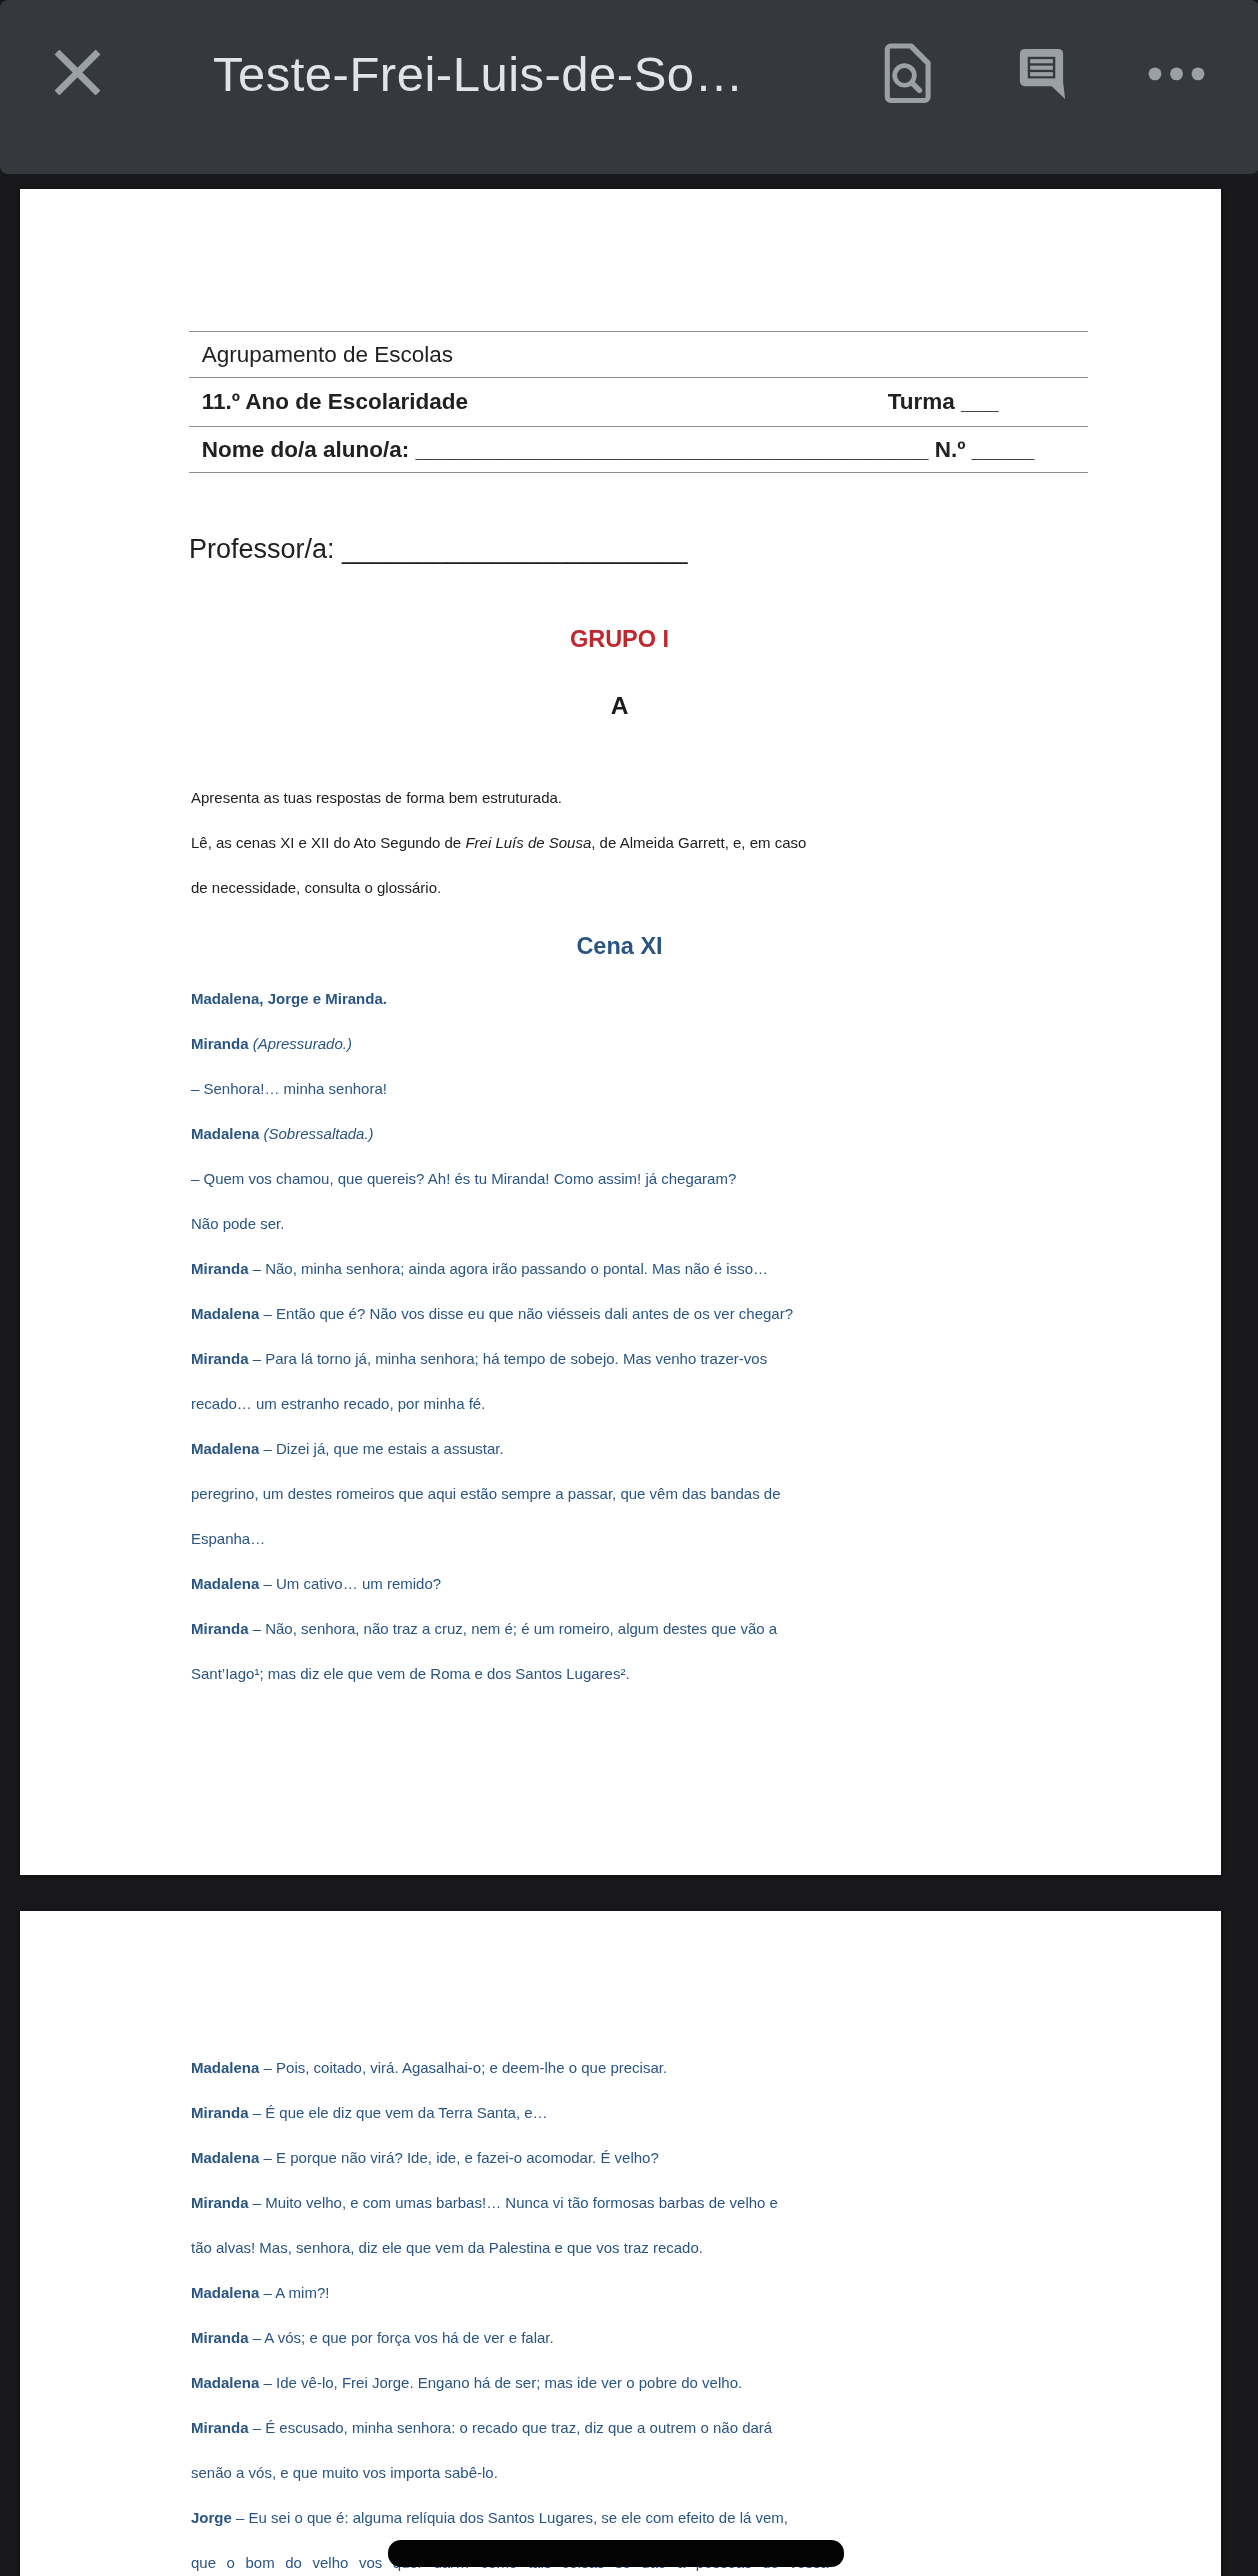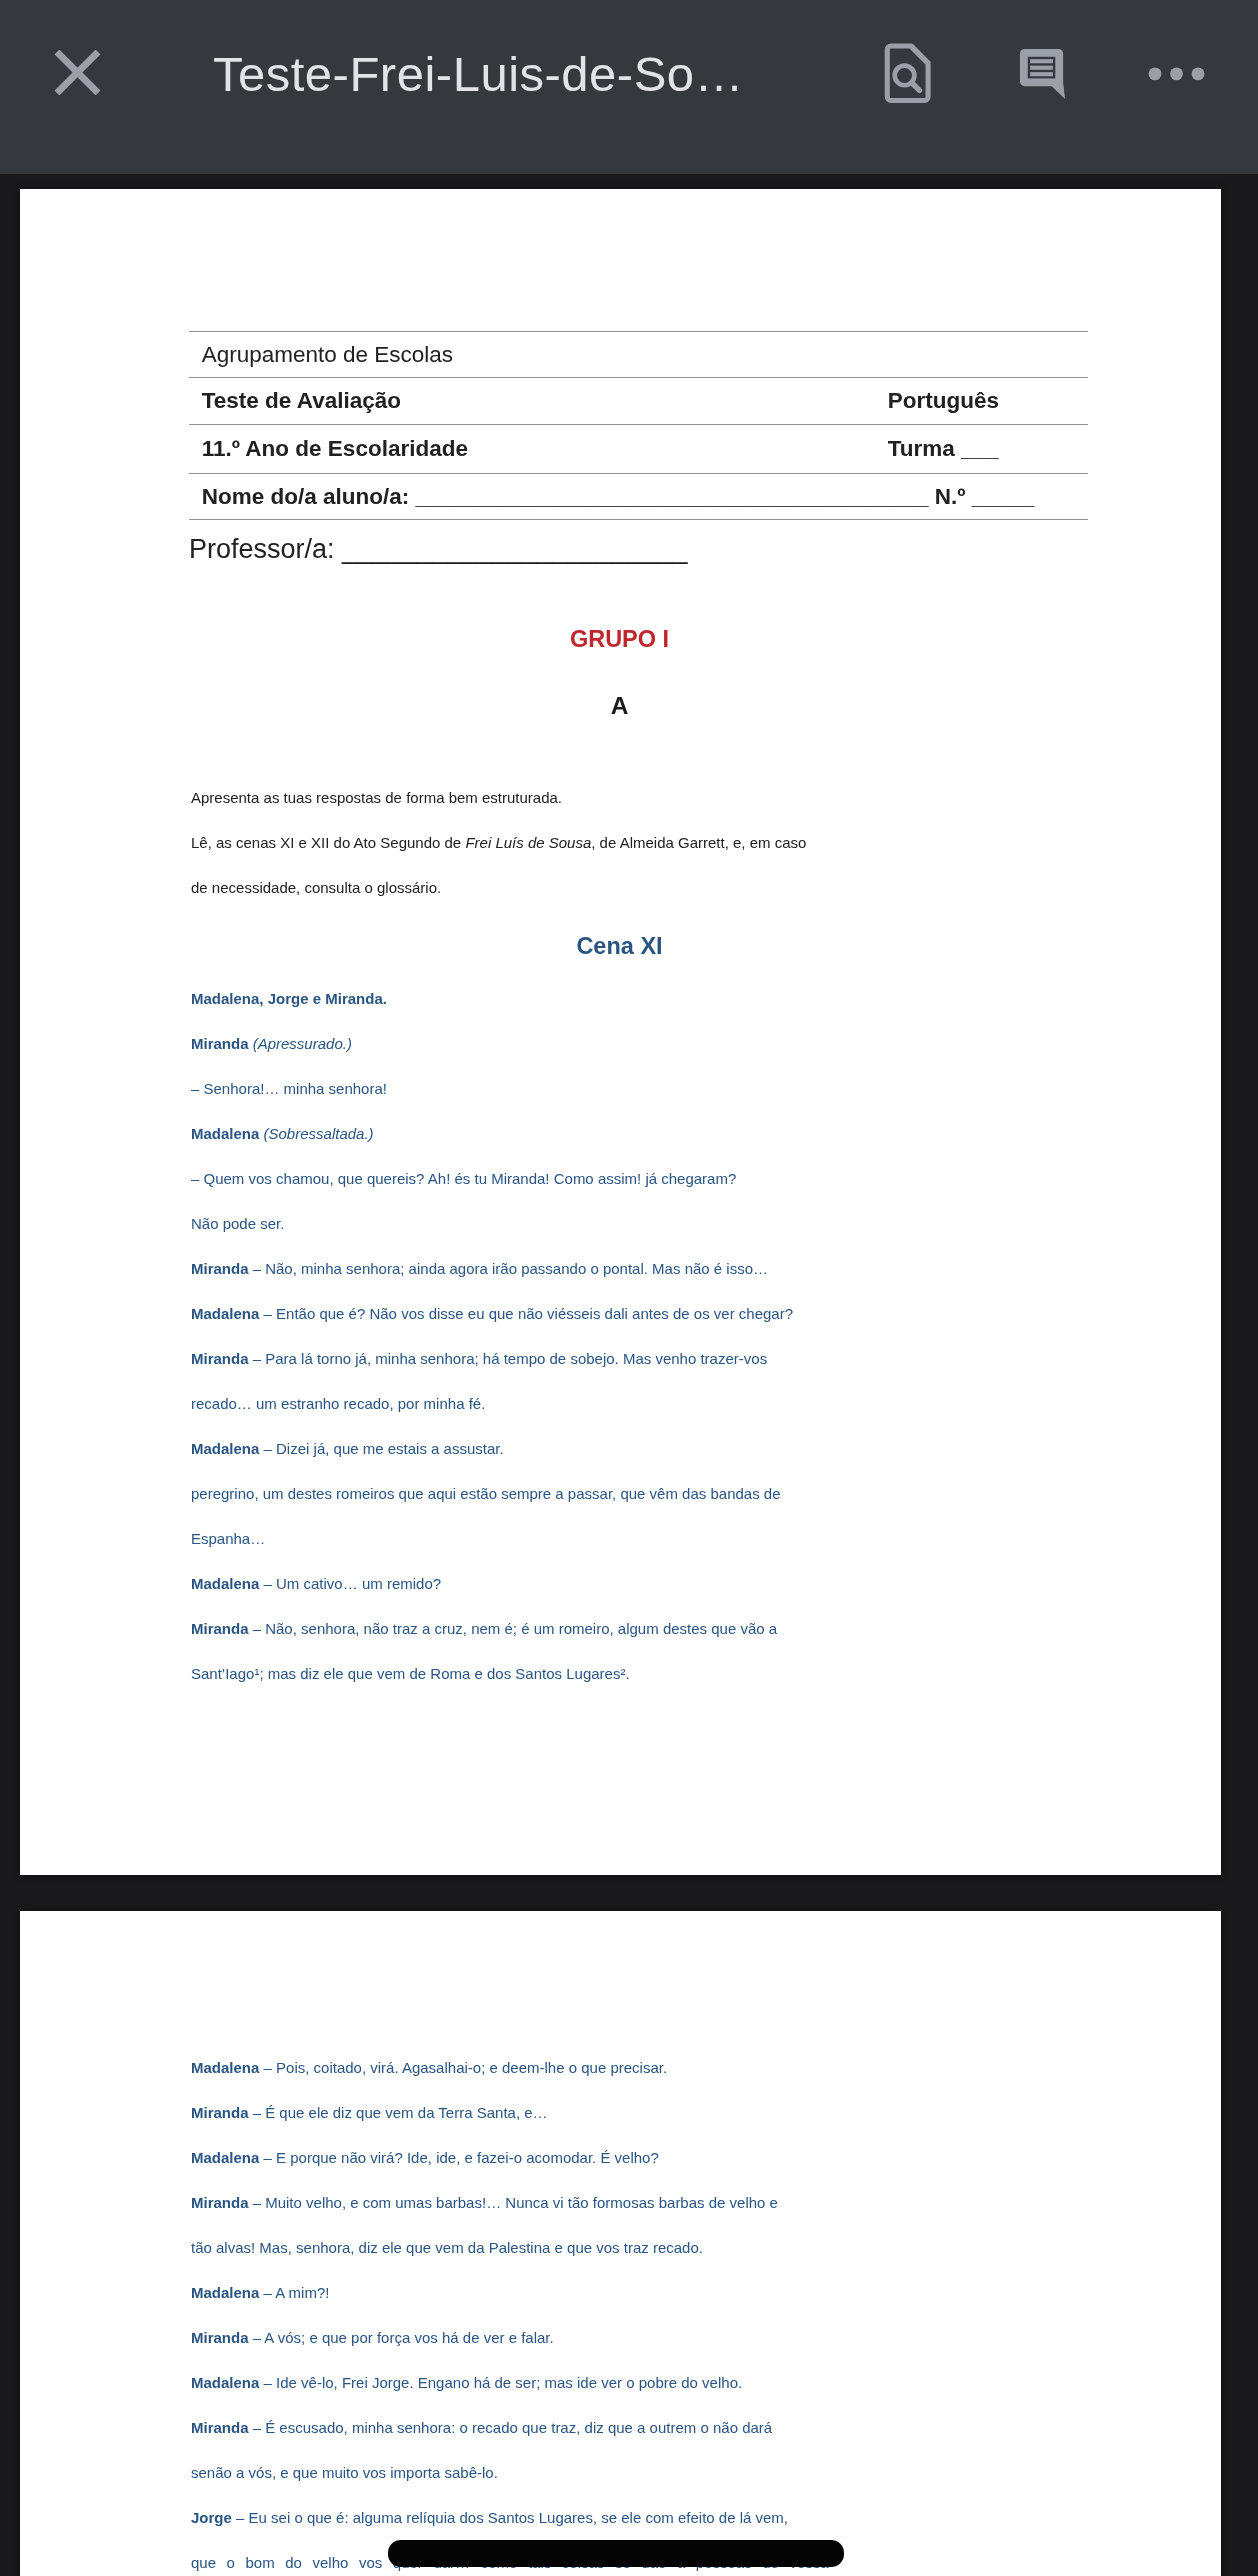--- a/index.html
+++ b/index.html
@@ -6,21 +6,21 @@
   html,body { width:1259px; height:2576px; overflow:hidden; }
   body {
     position:relative;
     background:#19191b;
     font-family:"Liberation Sans","DejaVu Sans",sans-serif;
   }
 
   
   .appbar {
     position:absolute; left:0; top:0; width:1259px; height:174px;
-    background:#35383c; z-index:10;
+    background:#35383c; z-index:10;border-radius:8px;
   }
   .iconbtn { position:absolute; background:none; border:none; padding:0; cursor:pointer; }
   .appbar-title {
     position:absolute; left:213px; top:46px;
     font-size:49px; line-height:57px; color:#e1e3e6;
     letter-spacing:0.5px; white-space:nowrap;
   }
 
   
   .viewer { position:absolute; left:0; top:0; width:1259px; height:2576px; }
@@ -74,24 +74,20 @@
 </head>
 <body>
 
 <div class="viewer">
 
   <div class="page page1">
 
     <div class="doc-table">
       <div class="trow r1">
         <span>Agrupamento de Escolas</span>
-      </div>
-      <div class="trow r2 bold">
-        <span class="c1">Teste de Avaliação</span>
-        <span class="c2">Português</span>
       </div>
       <div class="trow r3 bold">
         <span class="c1">11.º Ano de Escolaridade</span>
         <span class="c2">Turma ___</span>
       </div>
       <div class="trow r4 bold">
         <span>Nome do/a aluno/a: _________________________________________ N.º _____</span>
       </div>
     </div>
 

